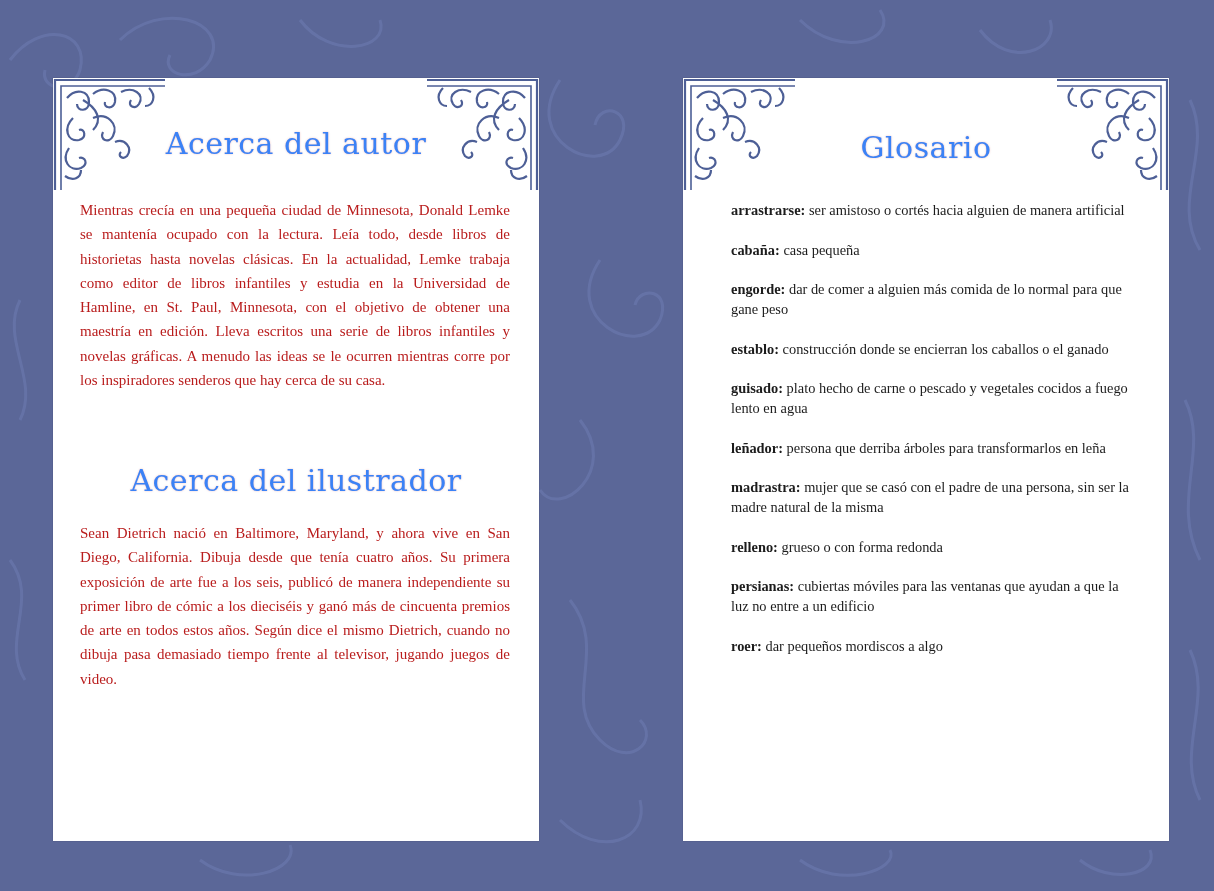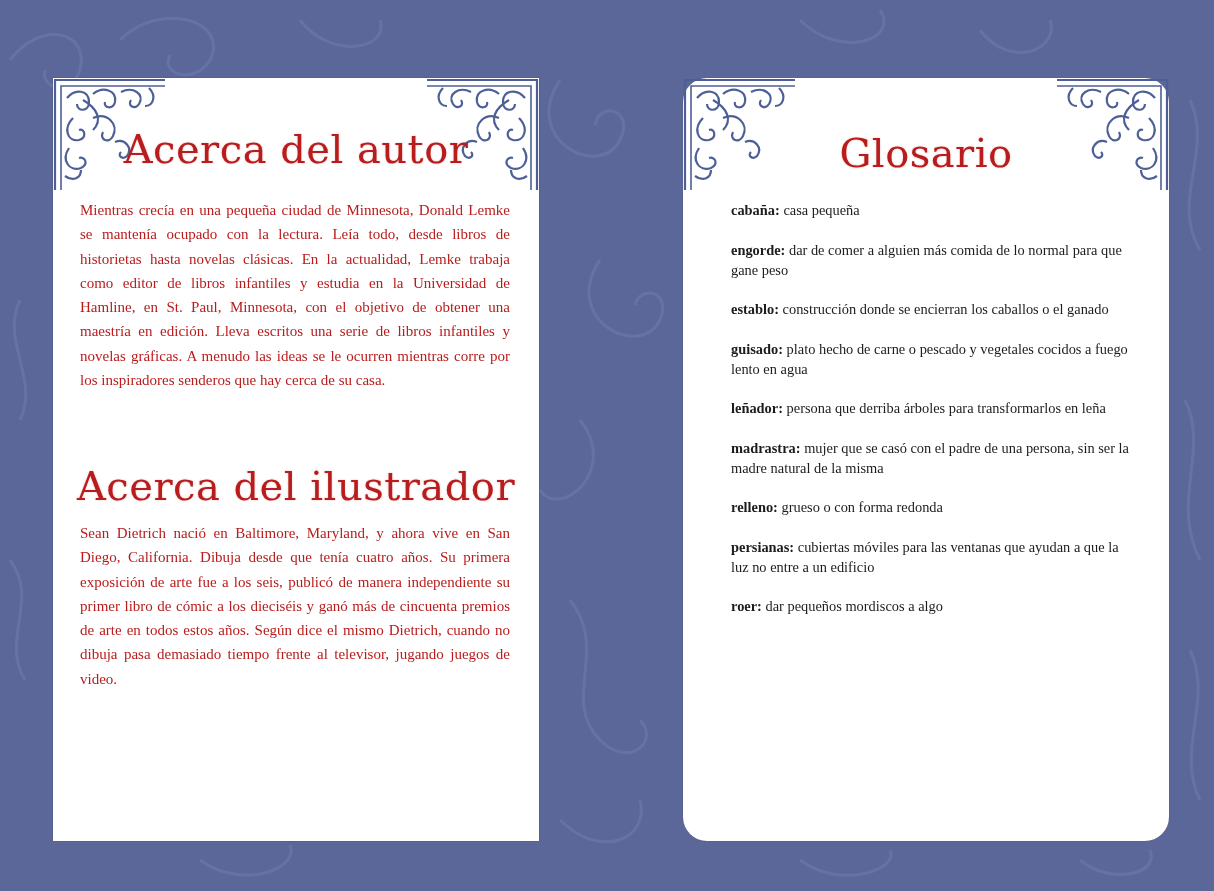--- a/index.html
+++ b/index.html
@@ -8,29 +8,29 @@
     background:#5b6798;
     font-family: "Liberation Serif", serif;
   }
   .bg-swirls { position:absolute; left:0; top:0; width:1214px; height:891px; }
   .page {
     position:absolute; top:78px; width:486px; height:763px;
     background:#ffffff;
     box-shadow: 0 0 1px rgba(0,0,0,0.3);
   }
   .page.left { left:53px; }
-  .page.right { left:683px;border-radius:24px; }
+  .page.right { left:683px; }
   .corner { position:absolute; top:0; width:112px; height:112px; }
   .corner.tl { left:0; }
   .corner.tr { right:0; transform:scaleX(-1); }
   .heading {
     position:absolute; left:0; right:0; text-align:center;
-    color:#b91c1c;
+    color:#3b82f6;
     font-family: "DejaVu Serif", serif;
-    font-size:40px; letter-spacing:0.5px;
+    font-size:30px; letter-spacing:0.5px;
     text-shadow: 0 0 2px rgba(200,60,60,0.35);
   }
   .para {
     position:absolute; left:27px; width:430px;
     font-size:15px; line-height:24.3px; color:#b91c1c;
     text-align:justify;
   }
   .gloss {
     position:absolute; left:48px; top:122px; width:400px;
     font-size:14.4px; line-height:20px; color:#1c1c1c;
@@ -135,20 +135,21 @@
       <path d="M62,64 C72,60 80,70 74,78 C70,82 64,78 68,74"></path>
       <path d="M30,22 C44,30 50,42 40,52"></path>
       <path d="M96,10 C104,18 100,28 92,28"></path>
       <path d="M12,98 C20,104 28,100 28,92"></path>
     </g>
   </svg>
 
   <div class="heading" style="top:52px;">Glosario</div>
 
   <div class="gloss">
+    <div class="entry"><span class="term">arrastrarse:</span><span> ser amistoso o cortés hacia alguien de manera artificial</span></div>
     <div class="entry"><span class="term">cabaña:</span><span> casa pequeña</span></div>
     <div class="entry"><span class="term">engorde:</span><span> dar de comer a alguien más comida de lo normal para que gane peso</span></div>
     <div class="entry"><span class="term">establo:</span><span> construcción donde se encierran los caballos o el ganado</span></div>
     <div class="entry"><span class="term">guisado:</span><span> plato hecho de carne o pescado y vegetales cocidos a fuego lento en agua</span></div>
     <div class="entry"><span class="term">leñador:</span><span> persona que derriba árboles para transformarlos en leña</span></div>
     <div class="entry"><span class="term">madrastra:</span><span> mujer que se casó con el padre de una persona, sin ser la madre natural de la misma</span></div>
     <div class="entry"><span class="term">relleno:</span><span> grueso o con forma redonda</span></div>
     <div class="entry"><span class="term">persianas:</span><span> cubiertas móviles para las ventanas que ayudan a que la luz no entre a un edificio</span></div>
     <div class="entry"><span class="term">roer:</span><span> dar pequeños mordiscos a algo</span></div>
   </div>

